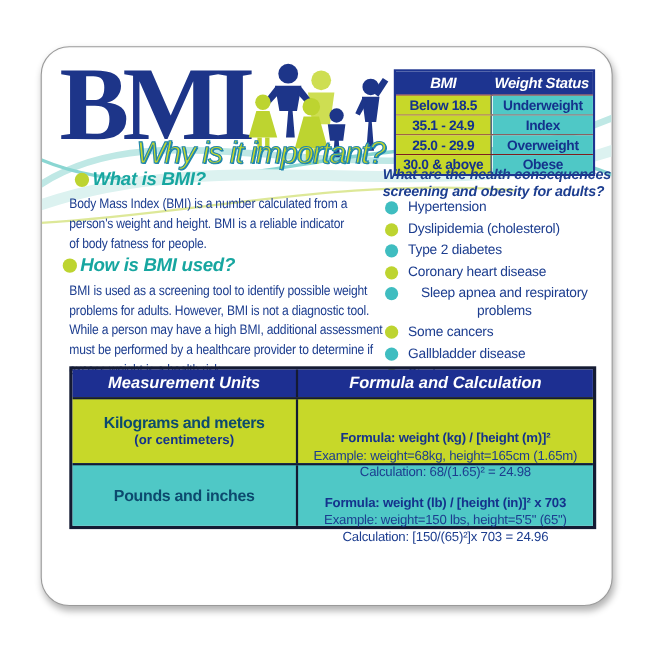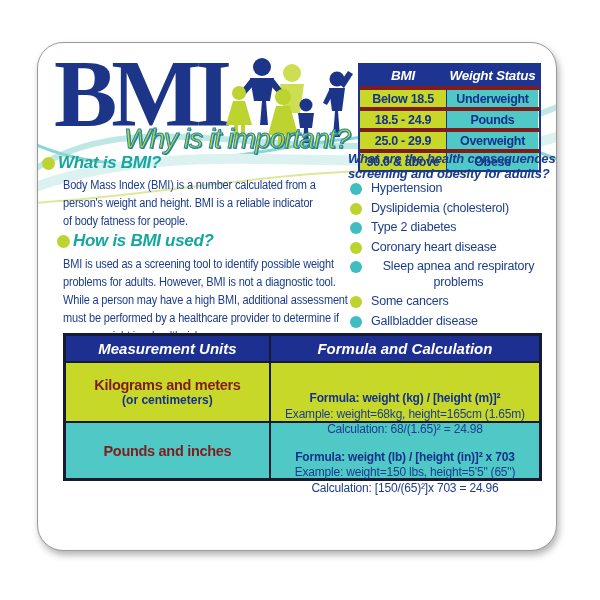--- a/index.html
+++ b/index.html
@@ -30,21 +30,21 @@
   
   .bmi-table{
     position:absolute;left:320px;top:20px;width:179px;z-index:2;
     border:2px solid #1d3490;border-collapse:collapse;
   }
   .bmi-table .hdr{display:flex;background:#1d3490;}
   .bmi-table .hdr div{
     color:#ffffff;font-weight:bold;font-style:italic;font-size:13.5px;
     text-align:center;padding:3px 0;letter-spacing:-0.3px;
   }
-  .bmi-table .row{display:flex;border-top:4px solid #7f1d1d;}
+  .bmi-table .row{display:flex;border-top:1px solid #7f1d1d;justify-content:space-between;}
   .c1{width:86px;border-right:1px solid #1d3490;}
   .c2{width:91px;}
   .bmi-table .row div{
     font-weight:bold;font-size:12.5px;color:#14328c;text-align:center;
     padding:1.5px 0;letter-spacing:-0.3px;
   }
   .bg-green{background:#c7d829;}
   .bg-teal{background:#4fc8c6;}
   
   .section-heading{
@@ -86,21 +86,21 @@
     text-align:center;padding:4px 0;
   }
   .ft-c1{width:238px;border-right:2px solid #141b33;box-sizing:border-box;}
   .ft-c2{width:312px;box-sizing:border-box;}
   .ft-row{display:flex;border-top:2px solid #141b33;}
   .ft-row .cell{
     display:flex;flex-direction:column;justify-content:center;text-align:center;
   }
   .ft-row-1{height:58px;}
   .ft-row-2{height:55px;}
-  .units-main{font-weight:bold;font-size:14.5px;color:#7f1d1d;letter-spacing:-0.3px;}
+  .units-main{font-weight:bold;font-size:14.5px;color:#0c4a6e;letter-spacing:-0.3px;}
   .units-sub{font-weight:bold;font-size:12px;color:#14328c;}
   .f-line{font-size:12px;color:#1c3d8f;line-height:15.5px;letter-spacing:-0.2px;}
   .f-line.bold{font-weight:bold;color:#14328c;margin-top:45px;}
 </style>
 </head>
 <body>
 
 <div class="card">
 
   <svg class="swoosh" viewBox="0 0 518 170">
@@ -158,34 +158,34 @@
   <div class="bmi-table">
     <div class="hdr">
       <div class="c1">BMI</div>
       <div class="c2">Weight Status</div>
     </div>
     <div class="row">
       <div class="c1 bg-green">Below 18.5</div>
       <div class="c2 bg-teal">Underweight</div>
     </div>
     <div class="row">
-      <div class="c1 bg-green">18.5 - 24.9</div>
-      <div class="c2 bg-teal">Pounds</div>
+      <div class="c1 bg-green">35.1 - 24.9</div>
+      <div class="c2 bg-teal">Index</div>
     </div>
     <div class="row">
       <div class="c1 bg-green">25.0 - 29.9</div>
       <div class="c2 bg-teal">Overweight</div>
     </div>
     <div class="row">
       <div class="c1 bg-green">30.0 &amp; above</div>
       <div class="c2 bg-teal">Obese</div>
     </div>
   </div>
 
-  <div class="section-heading" style="left:4px;top:110px;">
+  <div class="section-heading" style="left:30px;top:110px;">
     <span class="dot"></span>
     <span>What is BMI?</span>
   </div>
   <div class="para" style="left:25px;top:133px;">
     <div>Body Mass Index (BMI) is a number calculated from a</div>
     <div>person's weight and height. BMI is a reliable indicator</div>
     <div>of body fatness for people.</div>
   </div>
 
   <div class="section-heading" style="left:19px;top:188px;">

